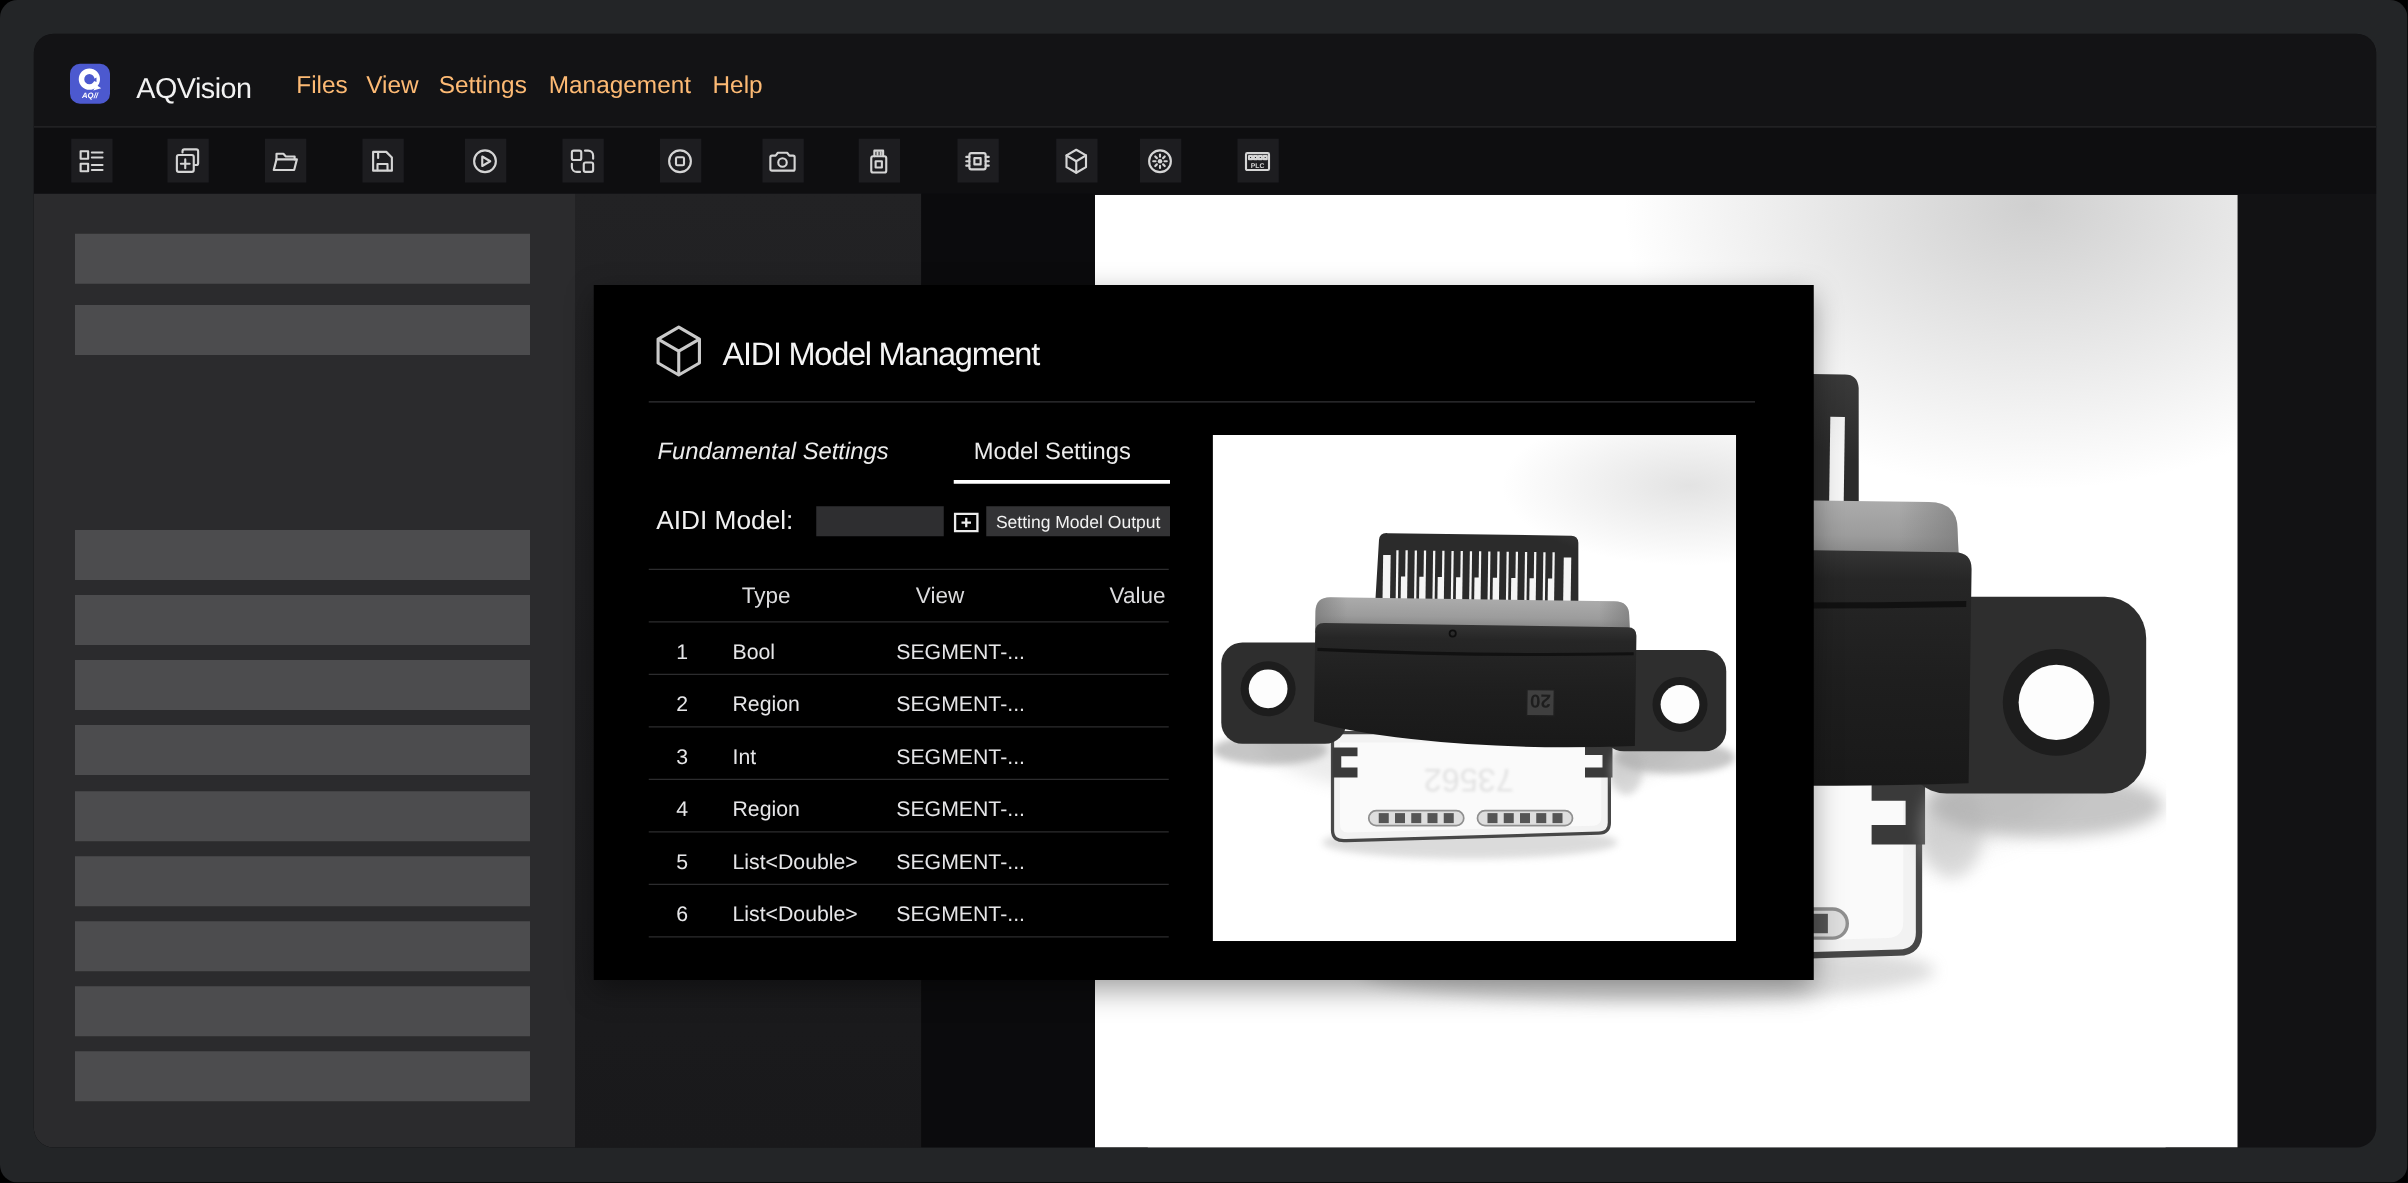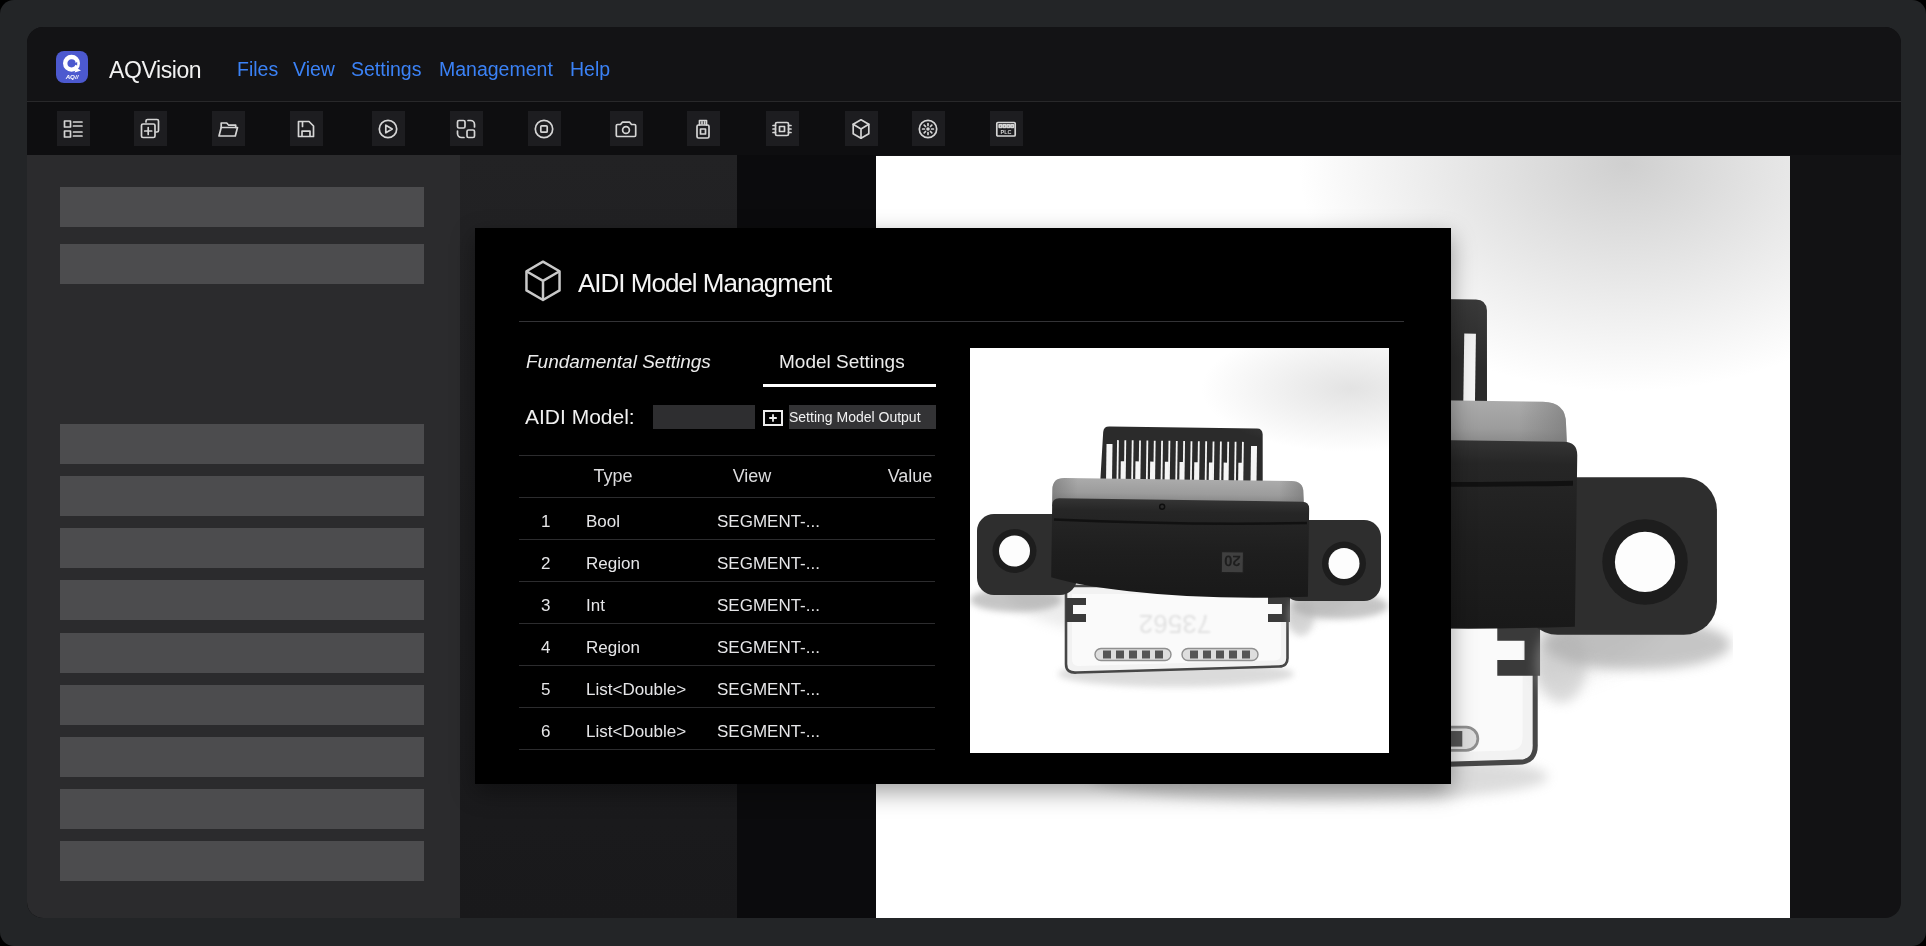--- a/index.html
+++ b/index.html
@@ -8,21 +8,21 @@
   .page { position:absolute; inset:0; background:#232527; border-radius:14px; }
   .window { position:absolute; left:27px; top:27px; width:1874px; height:891px;
             background:#121214; border-radius:16px; overflow:hidden; }
   .abs { position:absolute; }
 
   
   .topbar { position:absolute; left:0; top:0; width:100%; height:74px; background:#131315; }
   .logo { position:absolute; left:29px; top:24px; width:32px; height:32px; border-radius:8px;
           background:#4c59cf; }
   .apptitle { position:absolute; left:82px; top:30px; font-size:23px; color:#f2f2f2; letter-spacing:-0.4px; }
-  .menu { position:absolute; font-size:19.5px; color:#3b82f6; transform:translateY(-50%); top:42px;}
+  .menu { position:absolute; font-size:19.5px; color:#fdba74; transform:translateY(-50%); top:42px;}
 
   
   .toolbar { position:absolute; left:0; top:74px; width:100%; height:54px; background:#0e0e10;
              border-top:1px solid #28282a; }
   .tbox { position:absolute; top:9px; width:33px; height:35px; background:#1d1d20;
           display:flex; align-items:center; justify-content:center; }
   .tbox svg { stroke:#d5d5d5; fill:none; stroke-width:1.7; stroke-linecap:round; stroke-linejoin:round; }
 
   
   .sidebar { position:absolute; left:0; top:128px; width:433px; height:763px;
@@ -36,21 +36,21 @@
   
   .modal { position:absolute; left:448px; top:201px; width:976px; height:556px; background:#000000;
            box-shadow:0 8px 22px rgba(0,0,0,.38); }
   .mtitle { position:absolute; left:103px; top:40px; font-size:26px; color:#f4f4f4; letter-spacing:-1px; }
   .mdivider { position:absolute; left:44px; top:93px; width:885px; height:1px; background:#333336; }
   .tab { position:absolute; font-size:19px; color:#ececec; }
   .tabline { position:absolute; left:288px; top:156px; width:173px; height:2.5px; background:#ffffff; }
   .mlabel { position:absolute; left:50px; top:177px; font-size:21px; color:#f0f0f0; line-height:24px; }
   .minput { position:absolute; left:178px; top:177px; width:102px; height:24px; background:#2e2e30; }
   .mbtn { position:absolute; left:314px; top:177px; width:147px; height:24px; background:#333335;
-          color:#f2f2f2; font-size:14px; text-align:left; line-height:24px; }
+          color:#f2f2f2; font-size:14px; text-align:center; line-height:24px; }
   .tline { position:absolute; left:44px; width:416px; height:1px; background:#2c2c2e; }
   .trow { position:absolute; font-size:17px; color:#e6e6e8; line-height:20px; }
   .thead { position:absolute; font-size:18px; color:#dcdcde; width:100px; text-align:center; }
   .inset { position:absolute; left:495px; top:120px; width:419px; height:405px; overflow:hidden; }
 </style>
 </head>
 <body>
 <div class="page"></div>
 <div class="window">
 

